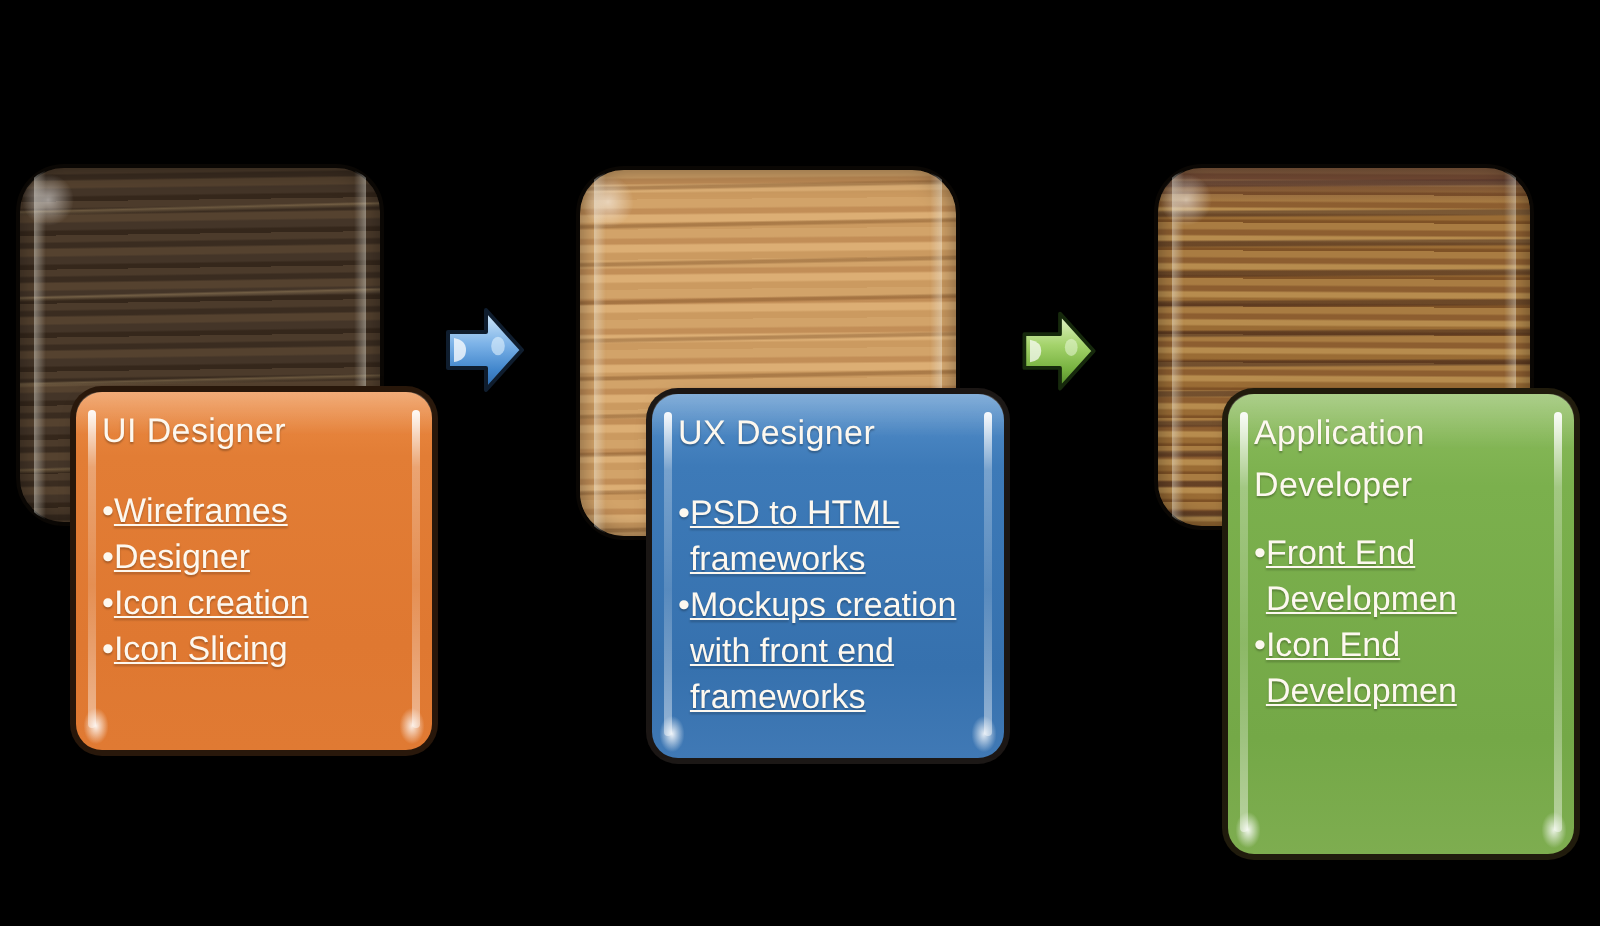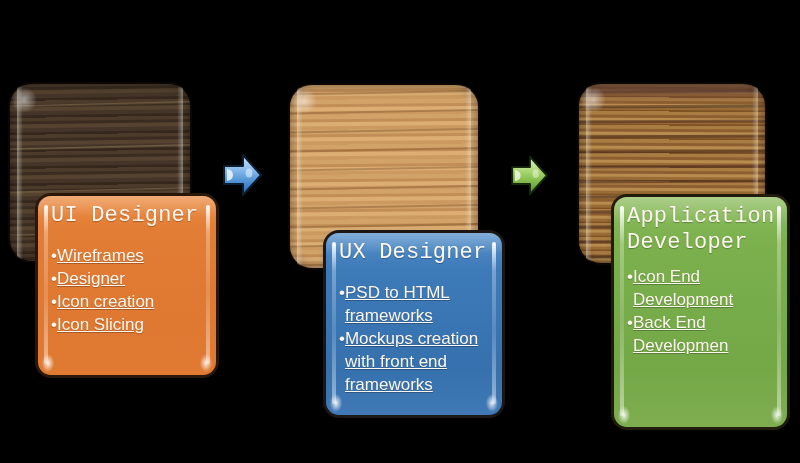--- a/index.html
+++ b/index.html
@@ -61,21 +61,21 @@
   
   .card {
     position:absolute; box-sizing:border-box; border-radius:16px;
     border:3px solid rgba(24,14,7,.92);
     box-shadow: 5px 6px 9px rgba(0,0,0,.55);
     color:#fdf8ef;
   }
   .card1 { left:35px;  top:193px; width:184px; height:185px;
     background:linear-gradient(180deg,#ec8c45 0%,#e27d35 18%,#df7831 70%,#e07a33 100%); }
   .card2 { left:323px; top:194px; width:182px; height:188px;
-    background:linear-gradient(180deg,#5590cb 0%,#3d7ab8 20%,#3671ae 75%,#4079b5 100%);margin-top:36px; }
+    background:linear-gradient(180deg,#5590cb 0%,#3d7ab8 20%,#3671ae 75%,#4079b5 100%); }
   .card3 { left:611px; top:194px; width:179px; height:236px;
     background:linear-gradient(180deg,#8cbc5d 0%,#7bb04d 20%,#74a847 75%,#7ead50 100%); }
 
   .gloss {
     position:absolute; inset:0; border-radius:12px; pointer-events:none;
     background-image:
       radial-gradient(9px 13px at 10px calc(100% - 12px), rgba(255,255,255,.9), rgba(255,255,255,0) 70%),
       radial-gradient(9px 13px at calc(100% - 10px) calc(100% - 12px), rgba(255,255,255,.85), rgba(255,255,255,0) 70%),
       linear-gradient(180deg, rgba(255,255,255,.28), rgba(255,255,255,0) 12%);
   }
@@ -83,22 +83,22 @@
     position:absolute; width:4px; top:9px; bottom:11px; border-radius:3px;
     background:linear-gradient(180deg,
       rgba(255,255,255,.95) 0%, rgba(255,255,255,.30) 18%,
       rgba(255,255,255,.16) 55%, rgba(255,255,255,.45) 100%);
   }
   .hl-left  { left:6px; }
   .hl-right { right:6px; }
 
   .card-inner { position:relative; padding:7px 10px 8px 13px; }
   .title {
-    margin:0; font-size:22px; line-height:26px; font-weight:400;
-    letter-spacing:.2px; text-shadow:0 1px 1px rgba(0,0,0,.28);font-family:Liberation Mono, monospace;
+    margin:0; font-size:17px; line-height:26px; font-weight:400;
+    letter-spacing:.2px; text-shadow:0 1px 1px rgba(0,0,0,.28);
   }
   .bullets {
     list-style:none; margin:15px 0 0 0; padding:0;
     font-size:17px; line-height:23px; text-shadow:0 1px 1px rgba(0,0,0,.25);
   }
   .card3 .bullets { margin-top:9px; }
   .bullets li { display:flex; }
   .bdot  { flex:0 0 auto; }
   .btext { flex:1 1 auto;text-decoration:underline; }
 
@@ -198,23 +198,23 @@
 
   <section class="card card3">
     <div class="gloss"></div>
     <div class="hl hl-left"></div>
     <div class="hl hl-right"></div>
     <div class="card-inner">
       <h2 class="title">Application Developer</h2>
       <ul class="bullets">
         <li>
           <span class="bdot">•</span>
-          <span class="btext">Icon End Development</span>
-        </li>
-        <li>
-          <span class="bdot">•</span>
-          <span class="btext">Back End Developmen</span>
+          <span class="btext">Front End Developmen</span>
+        </li>
+        <li>
+          <span class="bdot">•</span>
+          <span class="btext">Icon End Developmen</span>
         </li>
       </ul>
     </div>
   </section>
 
 </div>
 
 </body></html>

